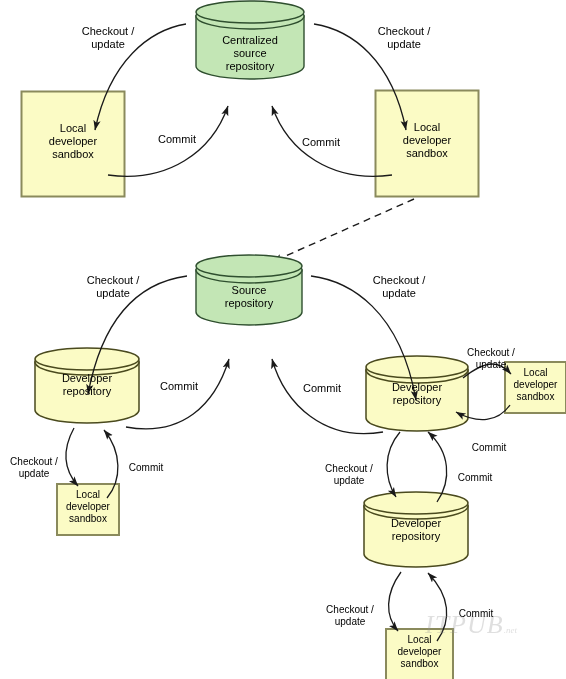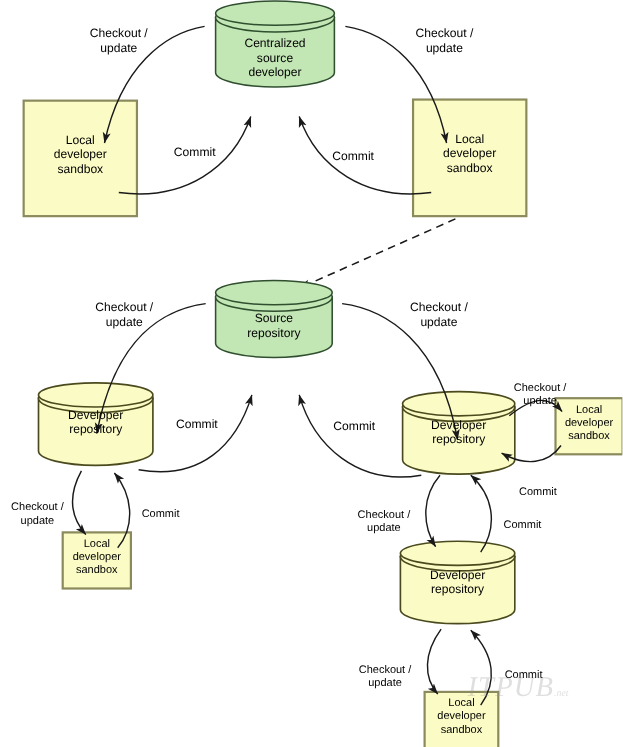--- a/index.html
+++ b/index.html
@@ -140,21 +140,21 @@
 
     <path d="M437,641 C452,620 450,596 428,573" fill="none" stroke="#1a1a1a" stroke-width="1.3" marker-end="url(#ah)"></path>
   </svg>
 
   <div class="watermark" style="left:425px; top:610px;">
     <span>ITPUB</span><small>.net</small>
   </div>
 
   <div class="node-label t11" style="left:196px; top:34px; width:108px;">Centralized
 source
-developer</div>
+repository</div>
 
   <div class="node-label t11" style="left:22px; top:122px; width:102px;">Local
 developer
 sandbox</div>
 
   <div class="node-label t11" style="left:376px; top:121px; width:102px;">Local
 developer
 sandbox</div>
 
   <div class="node-label t11" style="left:196px; top:284px; width:106px;">Source

